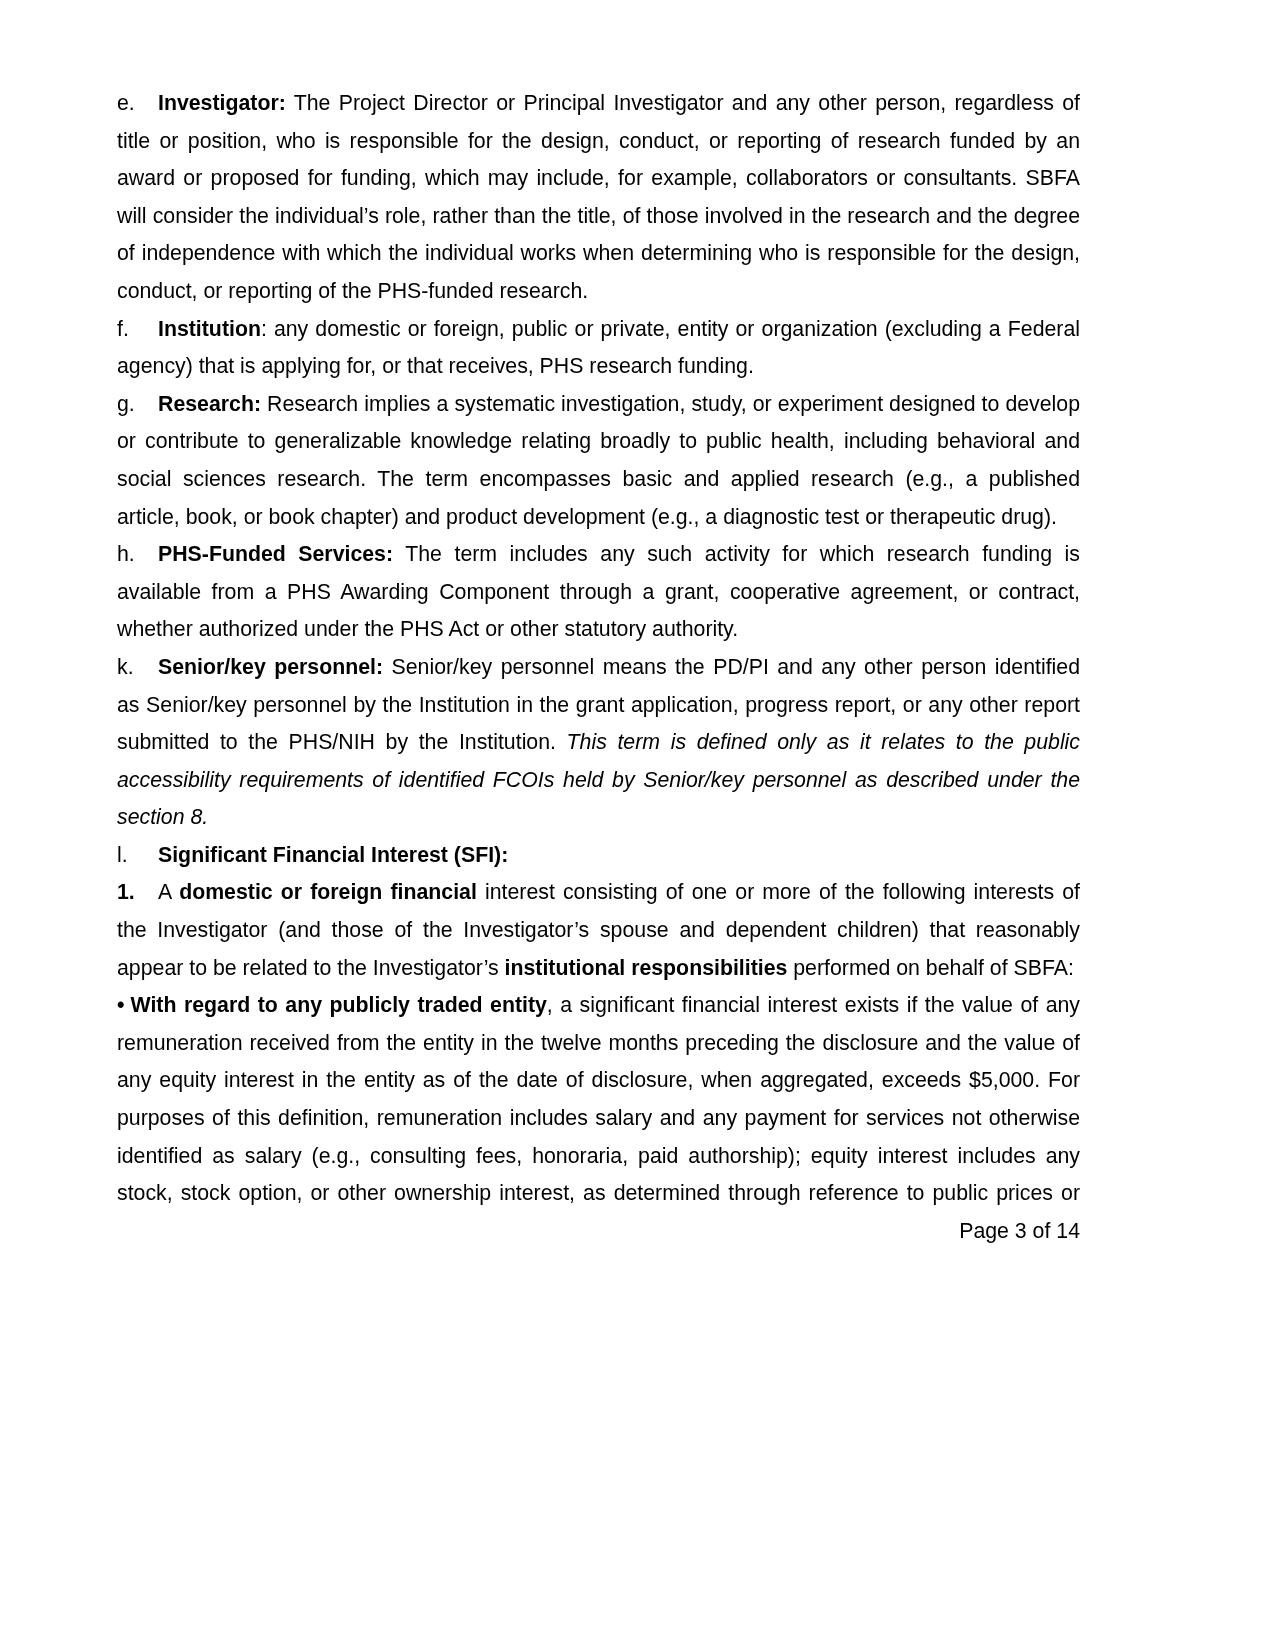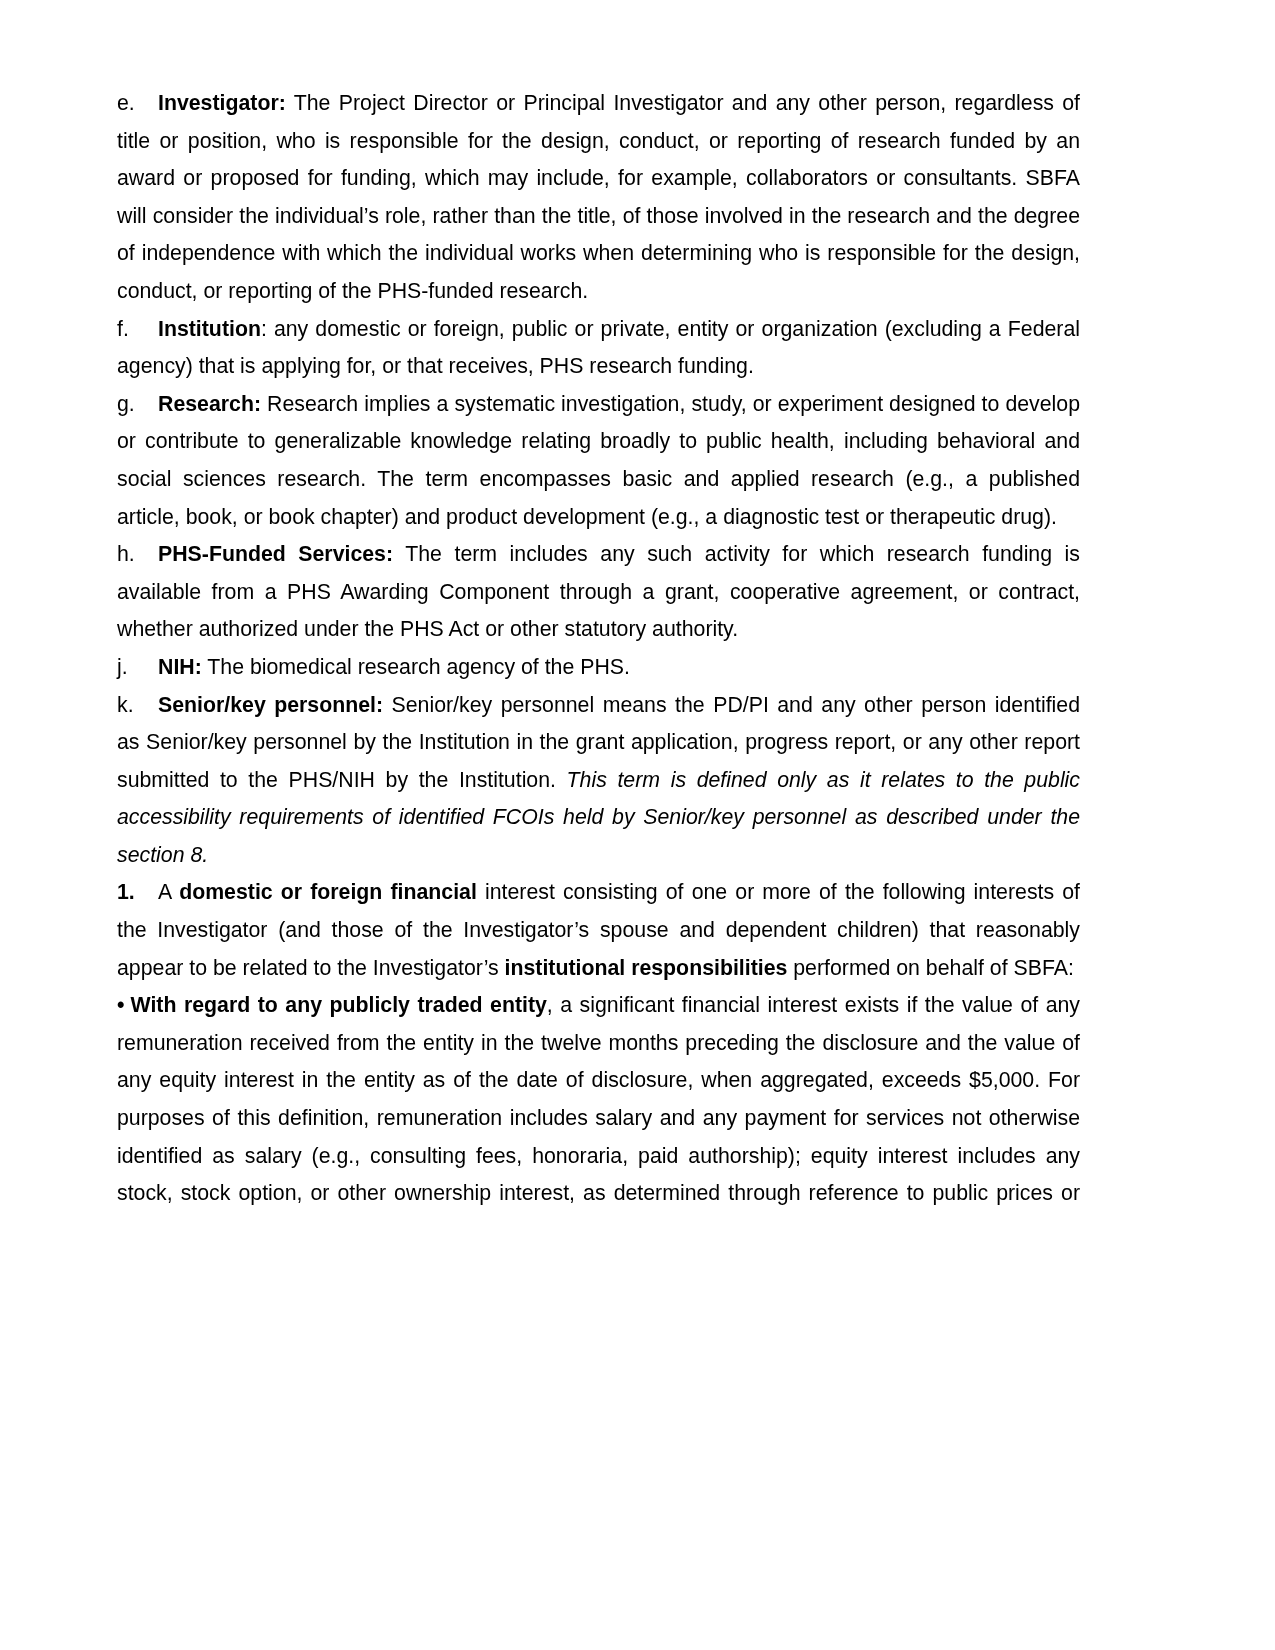--- a/index.html
+++ b/index.html
@@ -43,23 +43,24 @@
 
   <p class="para"><span class="tab-marker">e.</span><b class="term">Investigator:</b><span> The Project Director or Principal Investigator and any other person, regardless of title or position, who is responsible for the design, conduct, or reporting of research funded by an award or proposed for funding, which may include, for example, collaborators or consultants. SBFA will consider the individual’s role, rather than the title, of those involved in the research and the degree of independence with which the individual works when determining who is responsible for the design, conduct, or reporting of the PHS-funded research.</span></p>
 
   <p class="para"><span class="tab-marker">f.</span><b class="term">Institution</b><span>: any domestic or foreign, public or private, entity or organization (excluding a Federal agency) that is applying for, or that receives, PHS research funding.</span></p>
 
   <p class="para"><span class="tab-marker">g.</span><b class="term">Research:</b><span> Research implies a systematic investigation, study, or experiment designed to develop or contribute to generalizable knowledge relating broadly to public health, including behavioral and social sciences research. The term encompasses basic and applied research (e.g., a published article, book, or book chapter) and product development (e.g., a diagnostic test or therapeutic drug).</span></p>
 
   <p class="para"><span class="tab-marker">h.</span><b class="term">PHS-Funded Services:</b><span> The term includes any such activity for which research funding is available from a PHS Awarding Component through a grant, cooperative agreement, or contract, whether authorized under the PHS Act or other statutory authority.</span></p>
 
 
-  <p class="para"><span class="tab-marker">j.</span><b class="term">NIH:</b><span> The biomedical research agency of the PHS.</span></p>
 
   <p class="para"><span class="tab-marker">k.</span><b class="term">Senior/key personnel:</b><span> Senior/key personnel means the PD/PI and any other person identified as Senior/key personnel by the Institution in the grant application, progress report, or any other report submitted to the PHS/NIH by the Institution. </span><i class="em-seg">This term is defined only as it relates to the public accessibility requirements of identified FCOIs held by Senior/key personnel as described under the section 8.</i></p>
 
+  <p class="para"><span class="tab-marker">l.</span><b class="term">Significant Financial Interest (SFI):</b><span></span></p>
 
   <p class="para"><span class="tab-marker bold">1.</span><span>A </span><b class="term">domestic or foreign financial</b><span> interest consisting of one or more of the following interests of the Investigator (and those of the Investigator’s spouse and dependent children) that reasonably appear to be related to the Investigator’s </span><b class="term">institutional responsibilities</b><span> performed on behalf of SBFA:</span></p>
 
   <p class="para justify-last"><span class="bullet">•</span><b class="term">With regard to any publicly traded entity</b><span>, a significant financial interest exists if the value of any remuneration received from the entity in the twelve months preceding the disclosure and the value of any equity interest in the entity as of the date of disclosure, when aggregated, exceeds $5,000. For purposes of this definition, remuneration includes salary and any payment for services not otherwise identified as salary (e.g., consulting fees, honoraria, paid authorship); equity interest includes any stock, stock option, or other ownership interest, as determined through reference to public prices or</span></p>
 
+  <div class="footer">Page 3 of 14</div>
 
 </div>
 
 </body></html>

